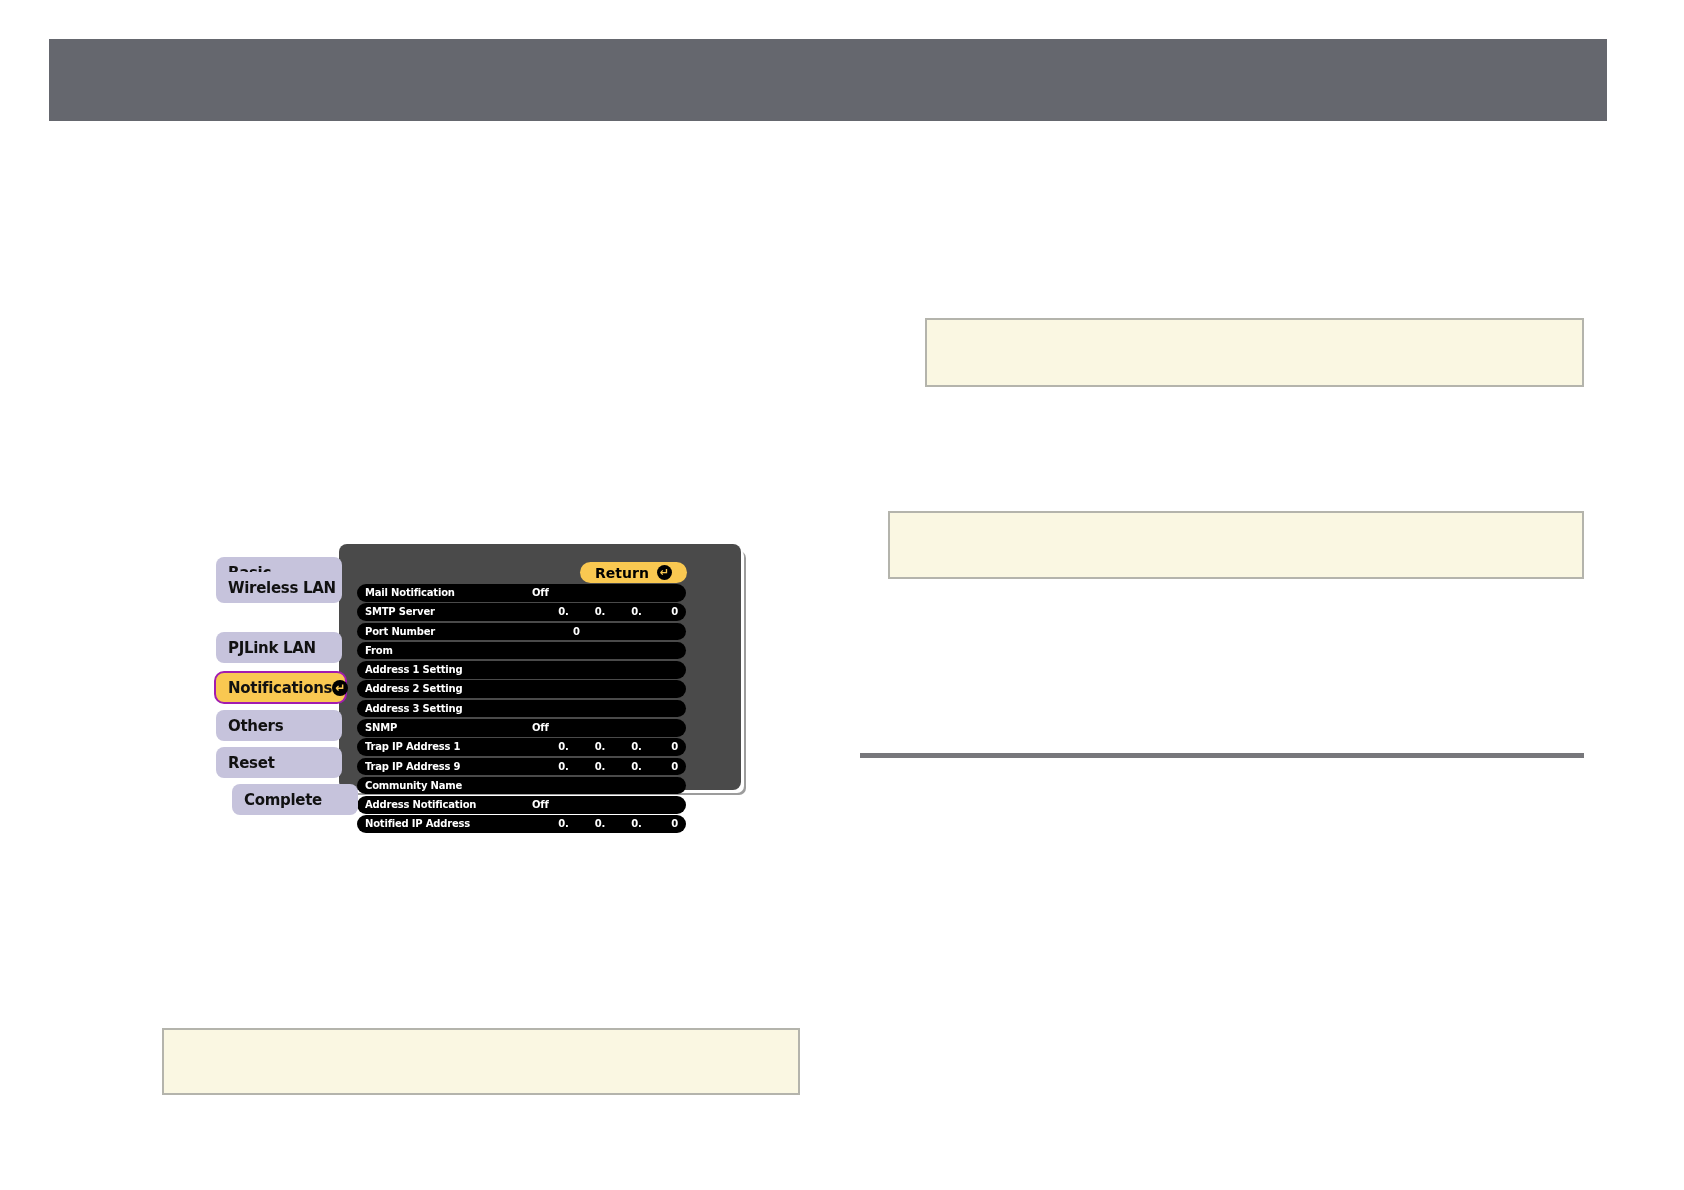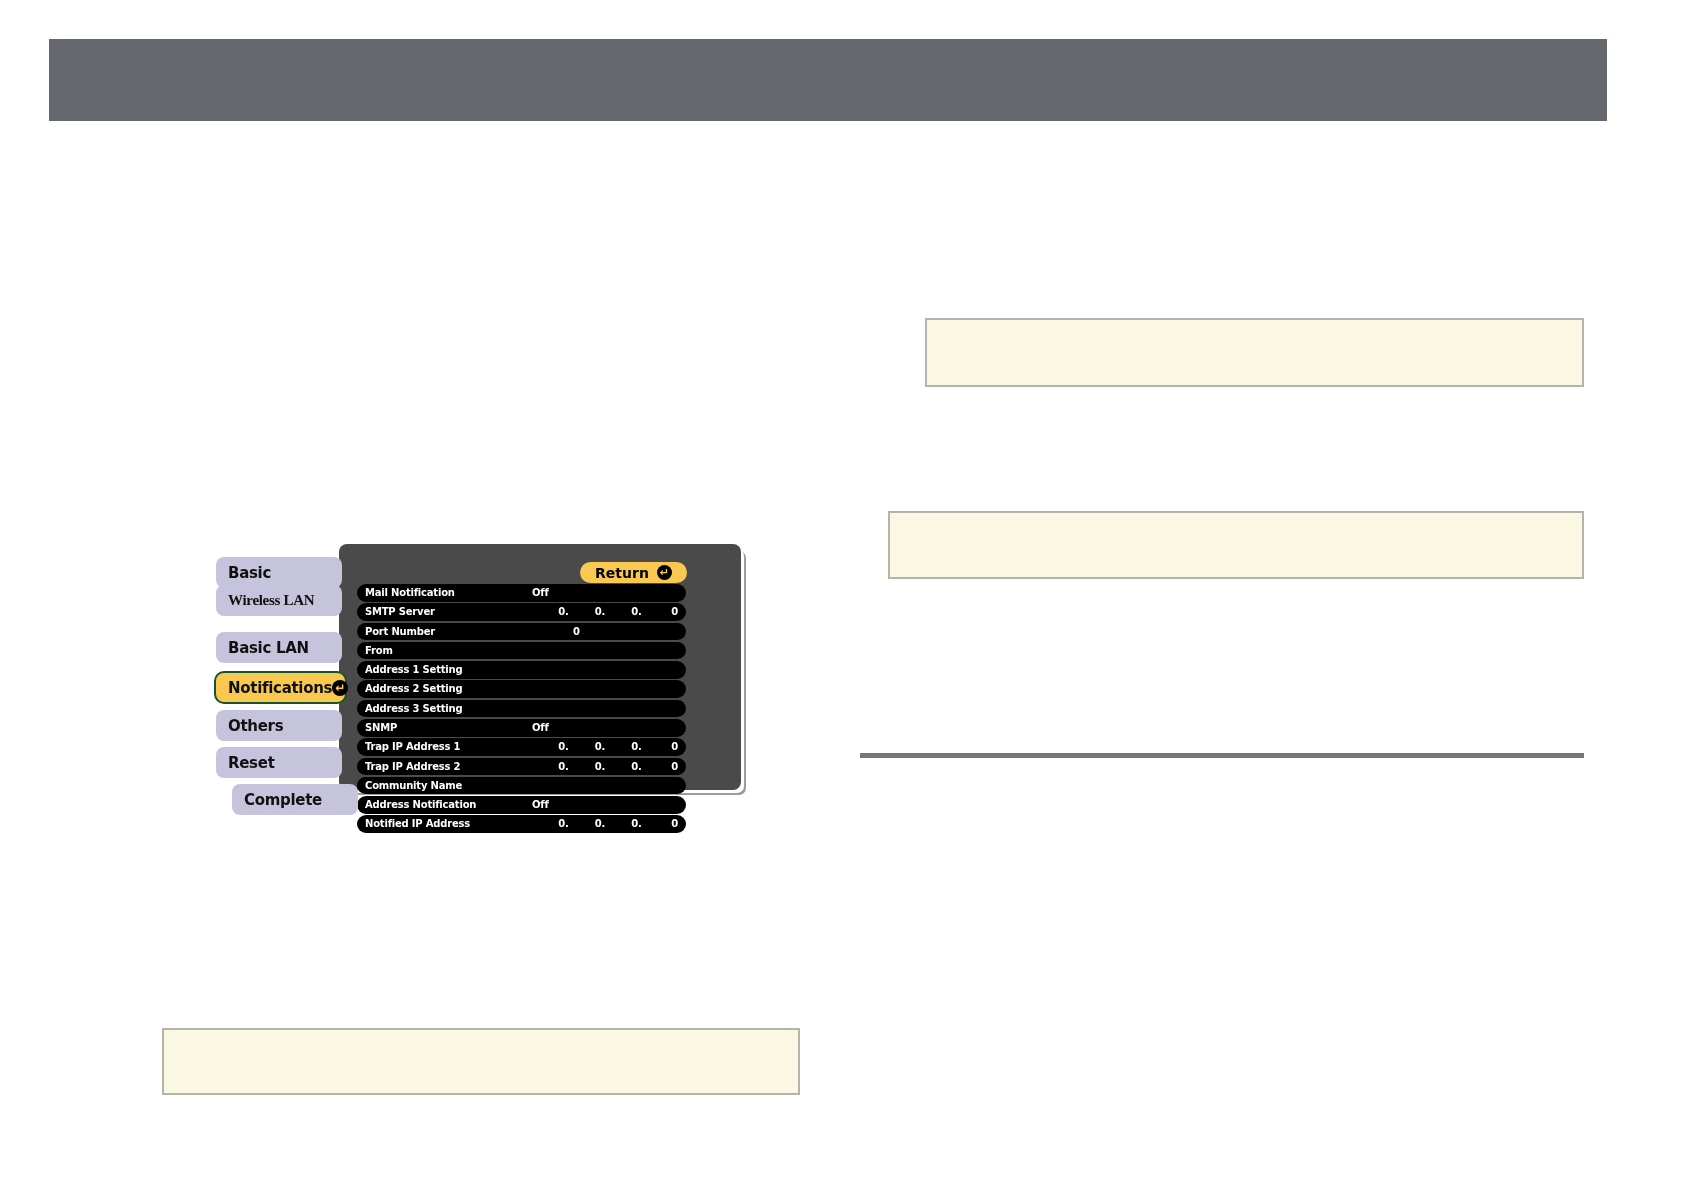--- a/index.html
+++ b/index.html
@@ -26,30 +26,30 @@
   .tab{
     position:absolute;left:216px;width:126px;height:31px;
     background:var(--tab-bg,#c6c3dc);
     border-radius:8px;
     display:flex;align-items:center;
     padding-left:12px;box-sizing:border-box;
     font-weight:bold;font-size:15px;color:#111;
     z-index:3;letter-spacing:-0.3px;
   }
   .tab:nth-child(1){top:557px;}
-  .tab:nth-child(2){top:585px;font-family:Liberation Serif, serif;}
+  .tab:nth-child(2){top:572px;}
   .tab:nth-child(3){top:632px;}
   .tab:nth-child(4){top:671px;}
   .tab:nth-child(5){top:710px;}
   .tab:nth-child(6){top:747px;}
   .tab:nth-child(7){top:784px;margin-left:16px;}
   .tab.selected{
     left:214px;width:133px;height:33px;
     background:var(--selected-tab-bg,#f9c851);
-    border:2px solid #14532d;border-radius:10px;
+    border:2px solid #a21caf;border-radius:10px;
     justify-content:space-between;padding-right:6px;
   }
   .ret-icon{
     flex:0 0 auto;
     width:16px;height:16px;border-radius:50%;
     background:#000;color:var(--selected-tab-bg,#f9c851);
     font-size:12px;line-height:16px;text-align:center;
     font-weight:bold;
   }
   .return-btn{
@@ -151,21 +151,21 @@
           <div class="osd-row">
             <span class="row-label">Trap IP Address 1</span>
             <span class="row-value">
               <span class="ip-cell">0.</span>
               <span class="ip-cell">0.</span>
               <span class="ip-cell">0.</span>
               <span class="ip-cell">0</span>
             </span>
           </div>
           <div class="osd-row">
-            <span class="row-label">Trap IP Address 2</span>
+            <span class="row-label">Trap IP Address 9</span>
             <span class="row-value">
               <span class="ip-cell">0.</span>
               <span class="ip-cell">0.</span>
               <span class="ip-cell">0.</span>
               <span class="ip-cell">0</span>
             </span>
           </div>
           <div class="osd-row">
             <span class="row-label">Community Name</span>
             <span class="row-value"></span>
@@ -188,21 +188,21 @@
         </div>
     </div>
     <div class="tabs">
         <div class="tab">
           <span>Basic</span>
         </div>
         <div class="tab">
           <span>Wireless LAN</span>
         </div>
         <div class="tab">
-          <span>Basic LAN</span>
+          <span>PJLink LAN</span>
         </div>
         <div class="tab selected">
           <span>Notifications</span>
           <span class="ret-icon">↵</span>
         </div>
         <div class="tab">
           <span>Others</span>
         </div>
         <div class="tab">
           <span>Reset</span>

